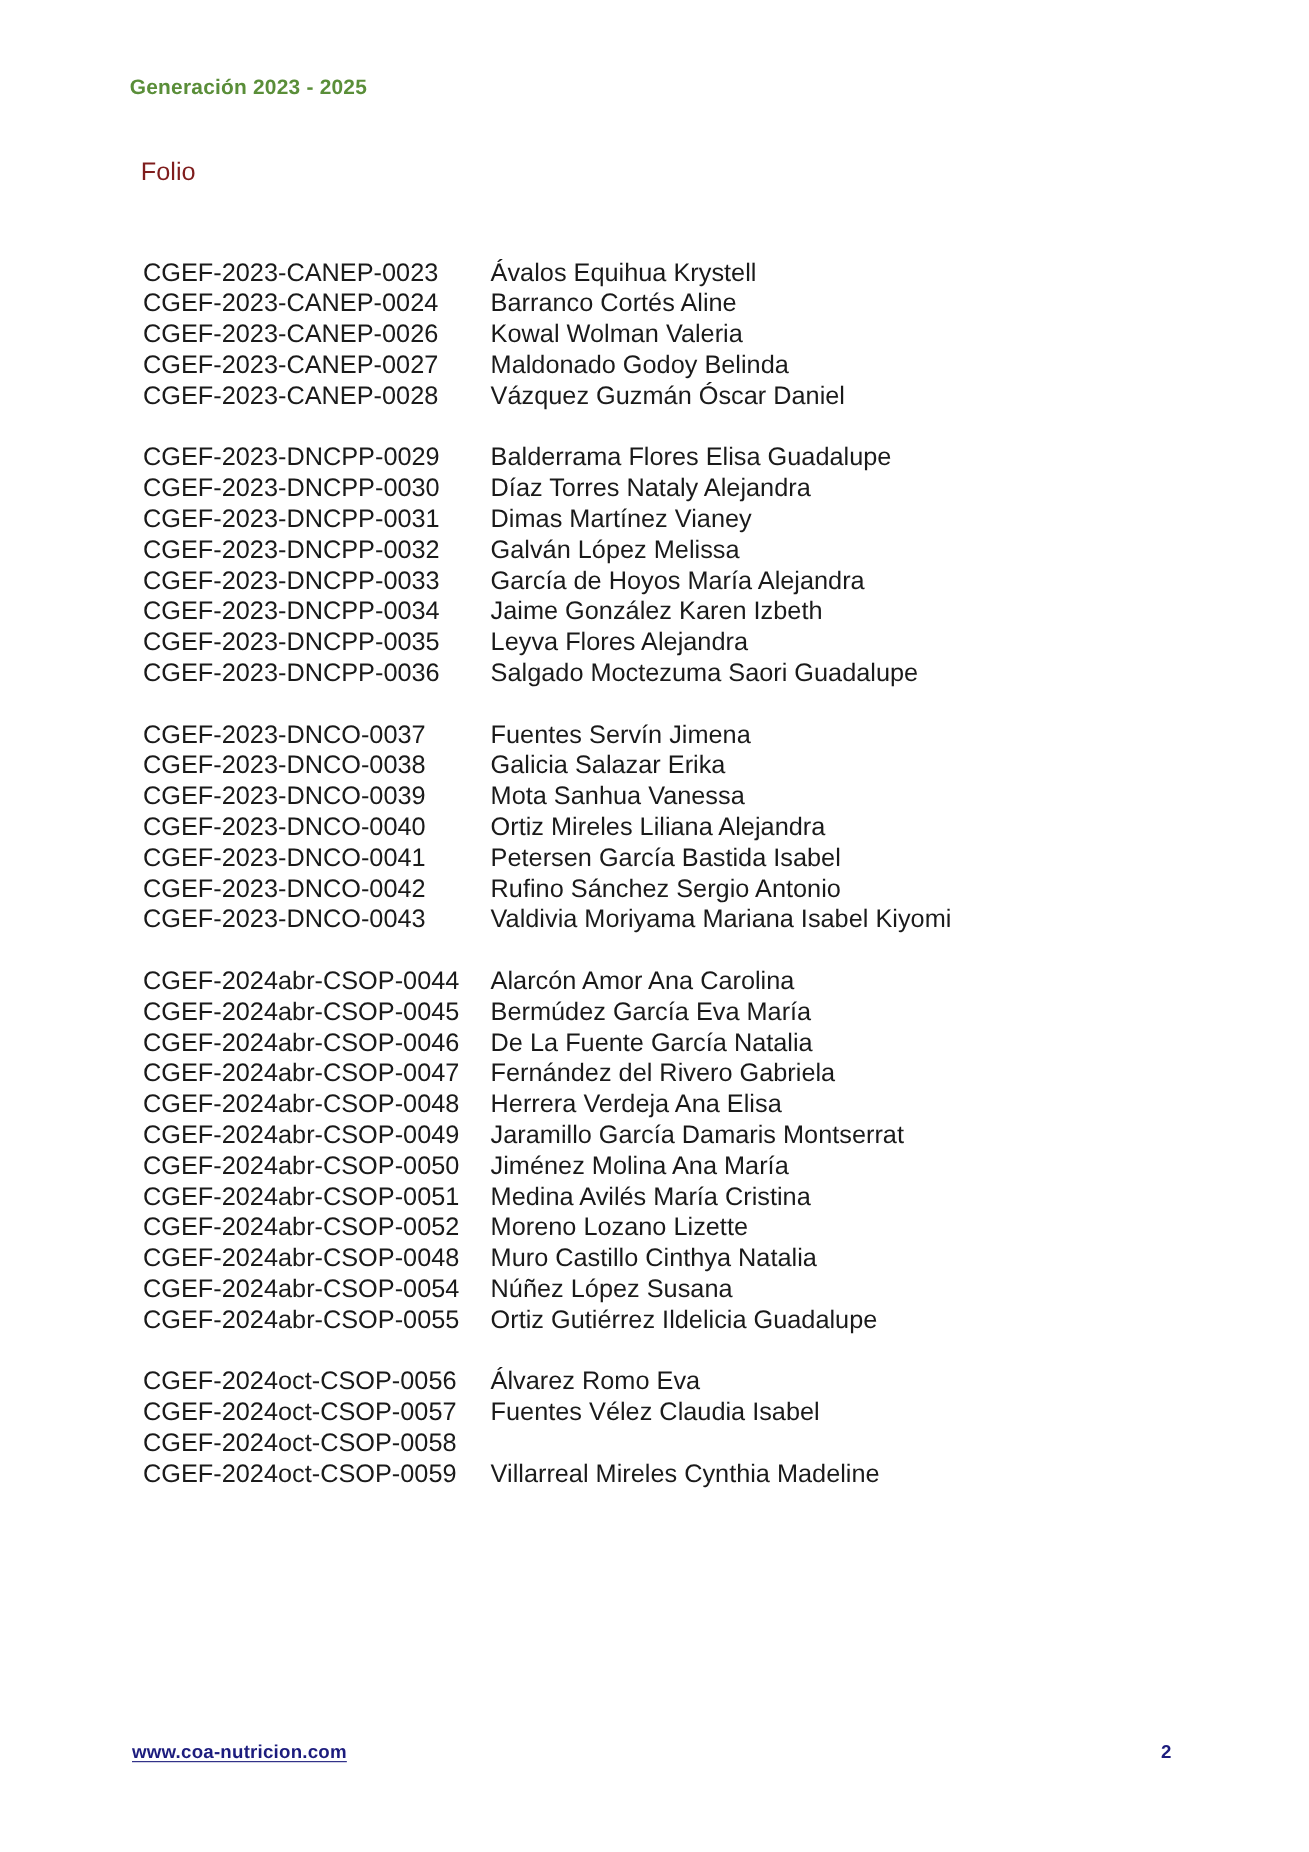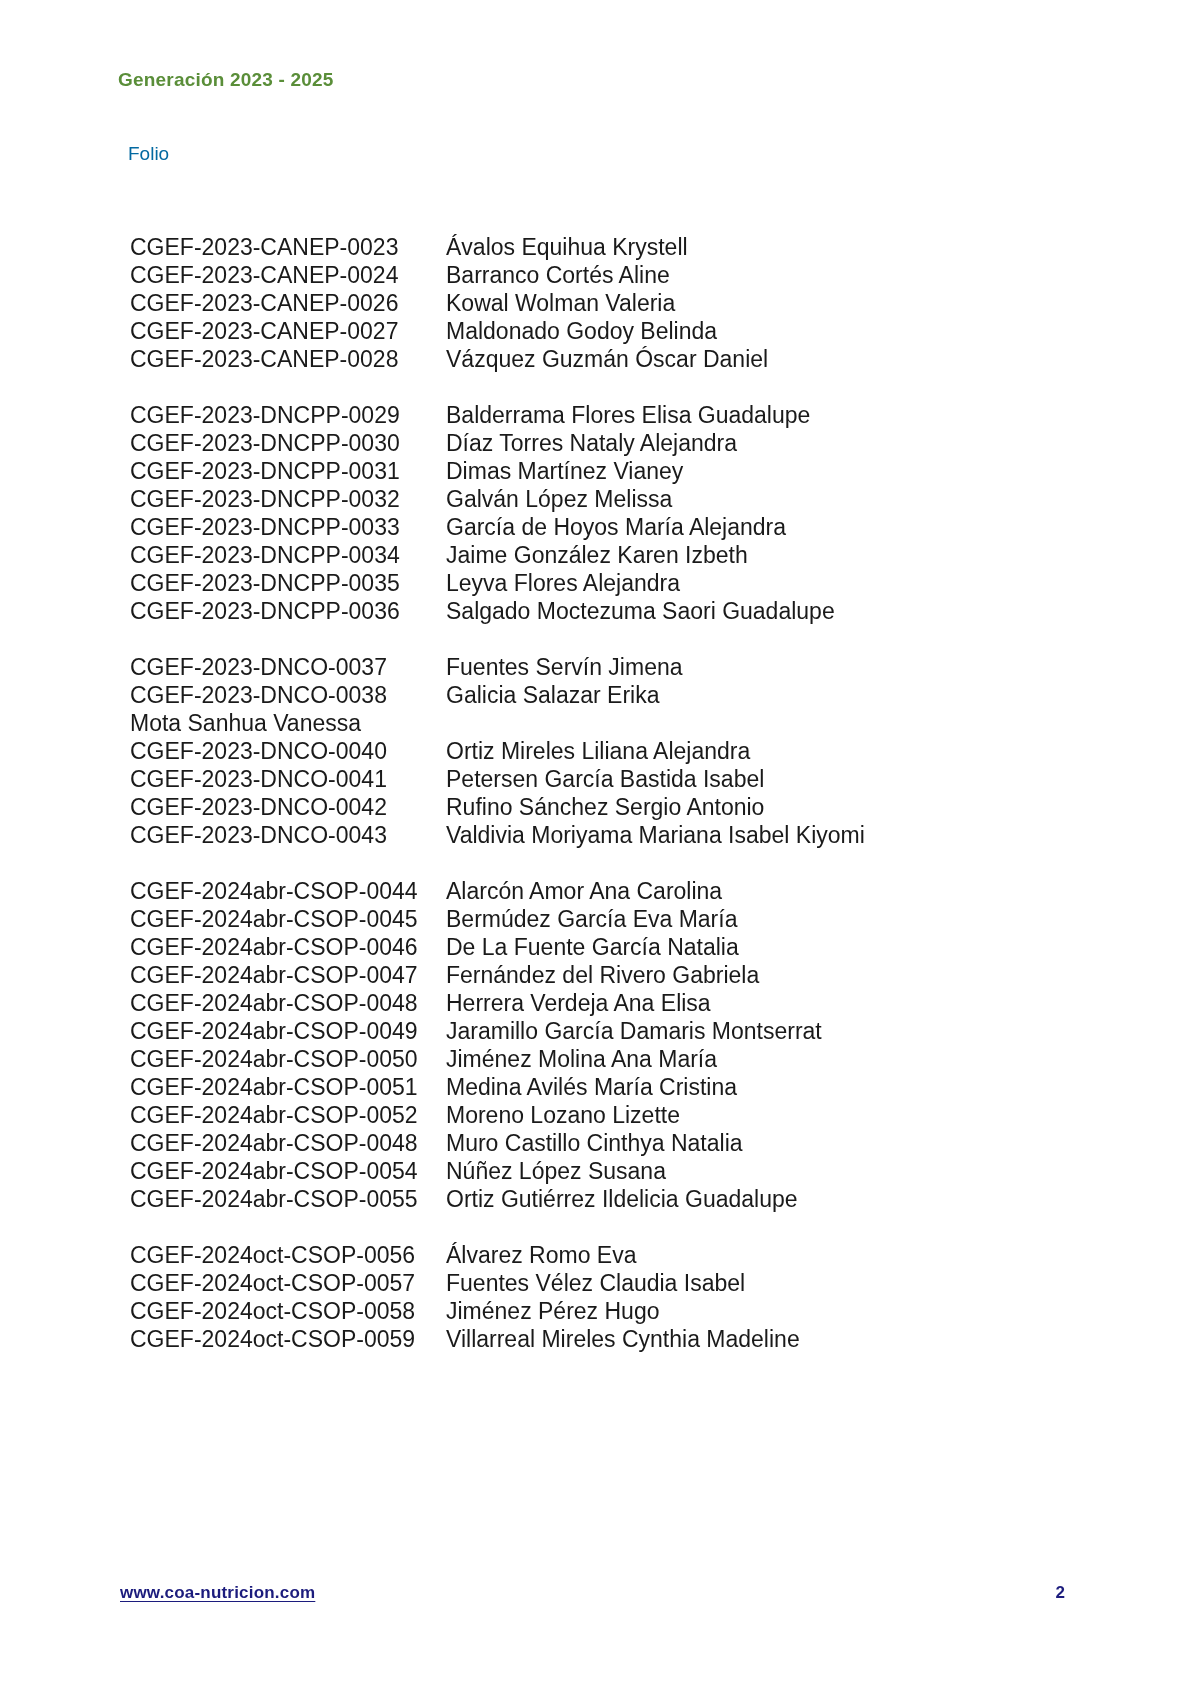--- a/index.html
+++ b/index.html
@@ -22,22 +22,22 @@
     top: 69px;
     font-size: 19px;
     font-weight: bold;
     color: #5a8e39;
     letter-spacing: 0.2px;
   }
   .folio-title {
     position: absolute;
     left: 128px;
     top: 143px;
-    font-size: 19px;
-    color: #0369a1;
+    font-size: 23px;
+    color: #7f1d1d;
   }
   .folio-list {
     position: absolute;
     left: 130px;
     top: 205px;
     right: 60px;
   }
   .folio-group {
     margin-bottom: 28px;
     margin-top: 28px;
@@ -149,20 +149,21 @@
       <div class="folio-group">
         <div class="folio-row">
           <span class="folio-code">CGEF-2023-DNCO-0037</span>
           <span class="student-name">Fuentes Servín Jimena</span>
         </div>
         <div class="folio-row">
           <span class="folio-code">CGEF-2023-DNCO-0038</span>
           <span class="student-name">Galicia Salazar Erika</span>
         </div>
         <div class="folio-row">
+          <span class="folio-code">CGEF-2023-DNCO-0039</span>
           <span class="student-name">Mota Sanhua Vanessa</span>
         </div>
         <div class="folio-row">
           <span class="folio-code">CGEF-2023-DNCO-0040</span>
           <span class="student-name">Ortiz Mireles Liliana Alejandra</span>
         </div>
         <div class="folio-row">
           <span class="folio-code">CGEF-2023-DNCO-0041</span>
           <span class="student-name">Petersen García Bastida Isabel</span>
         </div>
@@ -229,21 +230,20 @@
         <div class="folio-row">
           <span class="folio-code">CGEF-2024oct-CSOP-0056</span>
           <span class="student-name">Álvarez Romo Eva</span>
         </div>
         <div class="folio-row">
           <span class="folio-code">CGEF-2024oct-CSOP-0057</span>
           <span class="student-name">Fuentes Vélez Claudia Isabel</span>
         </div>
         <div class="folio-row">
           <span class="folio-code">CGEF-2024oct-CSOP-0058</span>
-          <span class="student-name">Jiménez Pérez Hugo</span>
         </div>
         <div class="folio-row">
           <span class="folio-code">CGEF-2024oct-CSOP-0059</span>
           <span class="student-name">Villarreal Mireles Cynthia Madeline</span>
         </div>
       </div>
     </div>
 
   <div class="footer">
     <a class="site-link">www.coa-nutricion.com</a>

